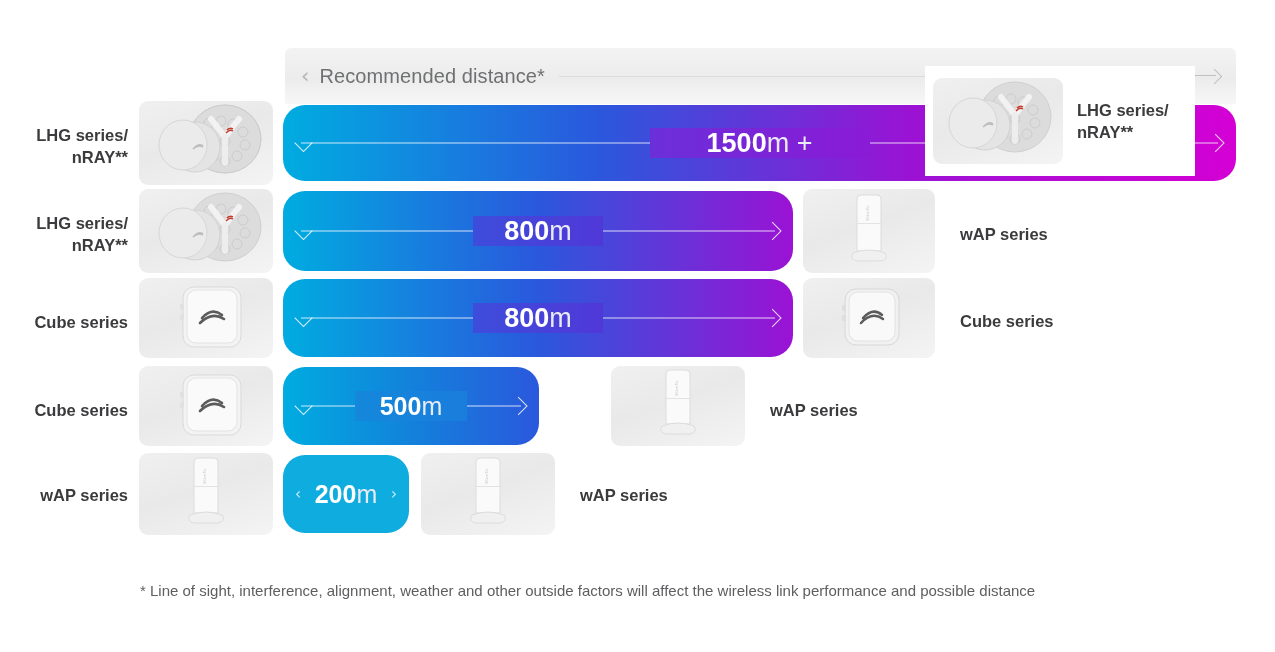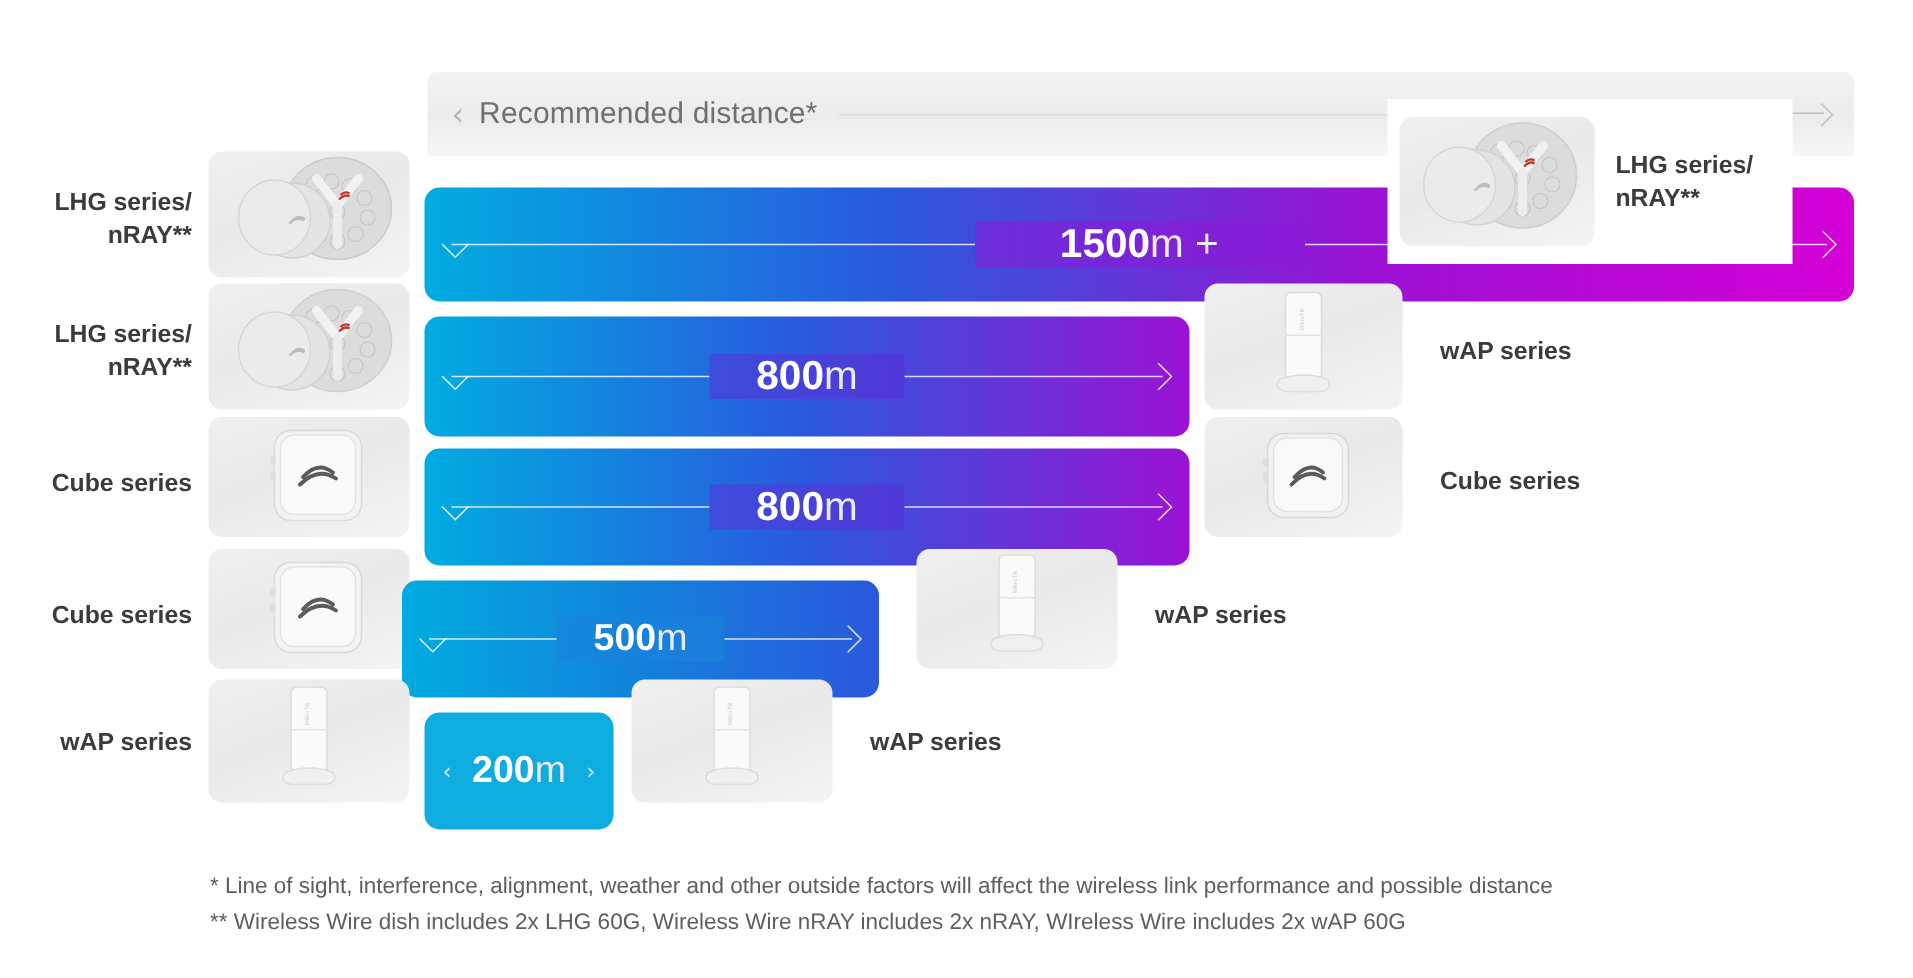--- a/index.html
+++ b/index.html
@@ -44,21 +44,21 @@
 
   
   .thumb {
     position: absolute;
     background: linear-gradient(160deg,#f0f0f1 0%,#e9e9ea 45%,#f4f4f5 100%);
     border-radius: 9px; overflow: hidden;
   }
   .thumb svg { display: block; width: 100%; height: 100%; }
 
   
-  .bar { position: absolute; border-radius: 10px; margin-top: 20px; }
+  .bar { position: absolute; border-radius: 22px; }
   .bar-line { position: absolute; left: 18px; right: 18px; top: 50%; height: 1px;
               background: rgba(255,255,255,.8); transform: translateY(-.5px); }
   .bar-txt {
     position: absolute; left: 0; right: 0; top: 50%; transform: translateY(-50%);
     text-align: center; color: #ffffff; white-space: nowrap;
   }
   .bar-txt .num { font-weight: 700; }
   .bar-txt .unit { font-weight: 400; color: #eaeaf5; }
   .cap { position: absolute; top: 50%; width: 13px; height: 13px; }
   .cap.l { left: 14px; transform: translateY(-50%) rotate(-45deg);
@@ -238,21 +238,21 @@
     </div>
     <div class="thumb" style="left:139px; top:366px; width:134px; height:80px;">
       <svg viewBox="0 0 134 80" xmlns="http://www.w3.org/2000/svg">
         <rect x="44" y="9" width="58" height="60" rx="11" fill="#f3f3f3" stroke="#d9d9d9"></rect>
         <rect x="48" y="12" width="50" height="53" rx="9" fill="#fafafa" stroke="#e3e3e3"></rect>
         <path d="M63 40 q10 -11 20 -3 M61 45 q12 -12 24 -4" fill="none" stroke="#5b5b5b" stroke-width="2.6" stroke-linecap="round"></path>
         <rect x="41" y="26" width="4" height="6" rx="1.5" fill="#e0e0e0"></rect>
         <rect x="41" y="36" width="4" height="6" rx="1.5" fill="#e0e0e0"></rect>
       </svg>
     </div>
-    <div class="bar" style="left:268px; top:367px; width:318px; height:78px;
+    <div class="bar" style="left:283px; top:367px; width:256px; height:78px;
          background:linear-gradient(90deg,#00ace0 0%,#1283db 48%,#2a58dd 100%);">
       <div class="bar-line"></div>
       <div class="cap l"></div>
       <div class="cap r"></div>
       <div class="txt-mask" style="left:50%; transform:translate(-50%,-50%); width:112px;
            background:linear-gradient(90deg,#1488db 0%,#1a7ddc 100%);"></div>
       <div class="bar-txt" style="font-size:25px;">
         <span class="num">500</span><span class="unit">m</span>
       </div>
     </div>
@@ -329,16 +329,15 @@
       </svg>
     </div>
     <div class="overlay-lbl">
       <span style="white-space:pre-line;">LHG series/
 nRAY**</span>
     </div>
   </div>
 
   <div class="notes">
     <div class="note">* Line of sight, interference, alignment, weather and other outside factors will affect the wireless link performance and possible distance</div>
-    <div class="note">** Wireless Wire dish includes 2x LHG 60G, Wireless Wire nRAY includes 2x nRAY, WIreless Wire includes 2x wAP 60G</div>
   </div>
 
 </div>
 
 </body></html>

